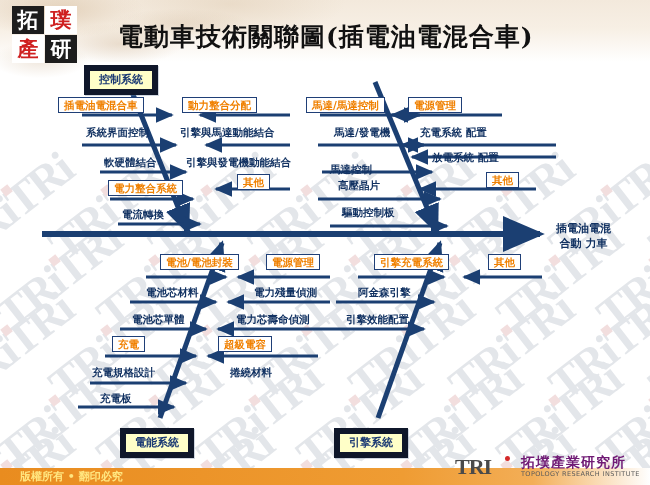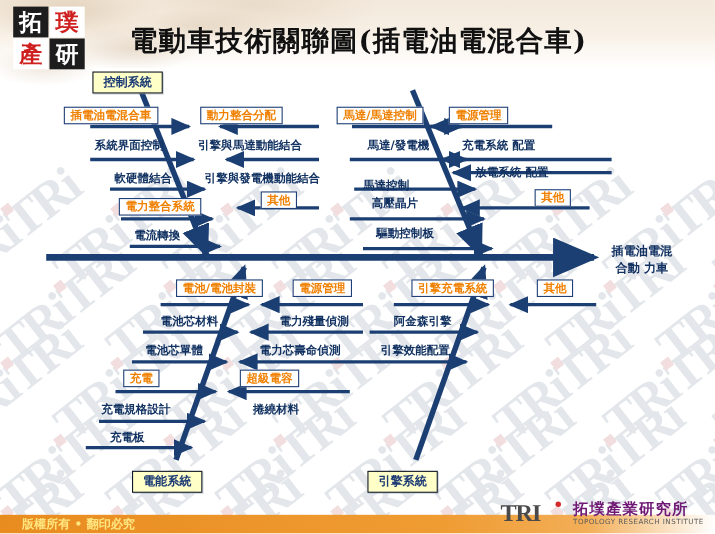--- a/index.html
+++ b/index.html
@@ -69,21 +69,21 @@
     letter-spacing: 1px; white-space: nowrap;
   }
 
   
   svg.bones { position: absolute; left: 0; top: 0; width: 650px; height: 470px; }
 
   
   .catbox {
     position: absolute;
     background: #ffffc8;
-    border: 1px solid #0f172a;
+    border: 6px solid #0f172a;
     color: #1b3a73;
     font-size: 11px;
     font-weight: bold;
     padding: 3px 9px;
     white-space: nowrap;
     line-height: 1.1;
     box-shadow: 1px 1px 0 rgba(120,140,170,.35);
   }
   .subbox {
     position: absolute;

